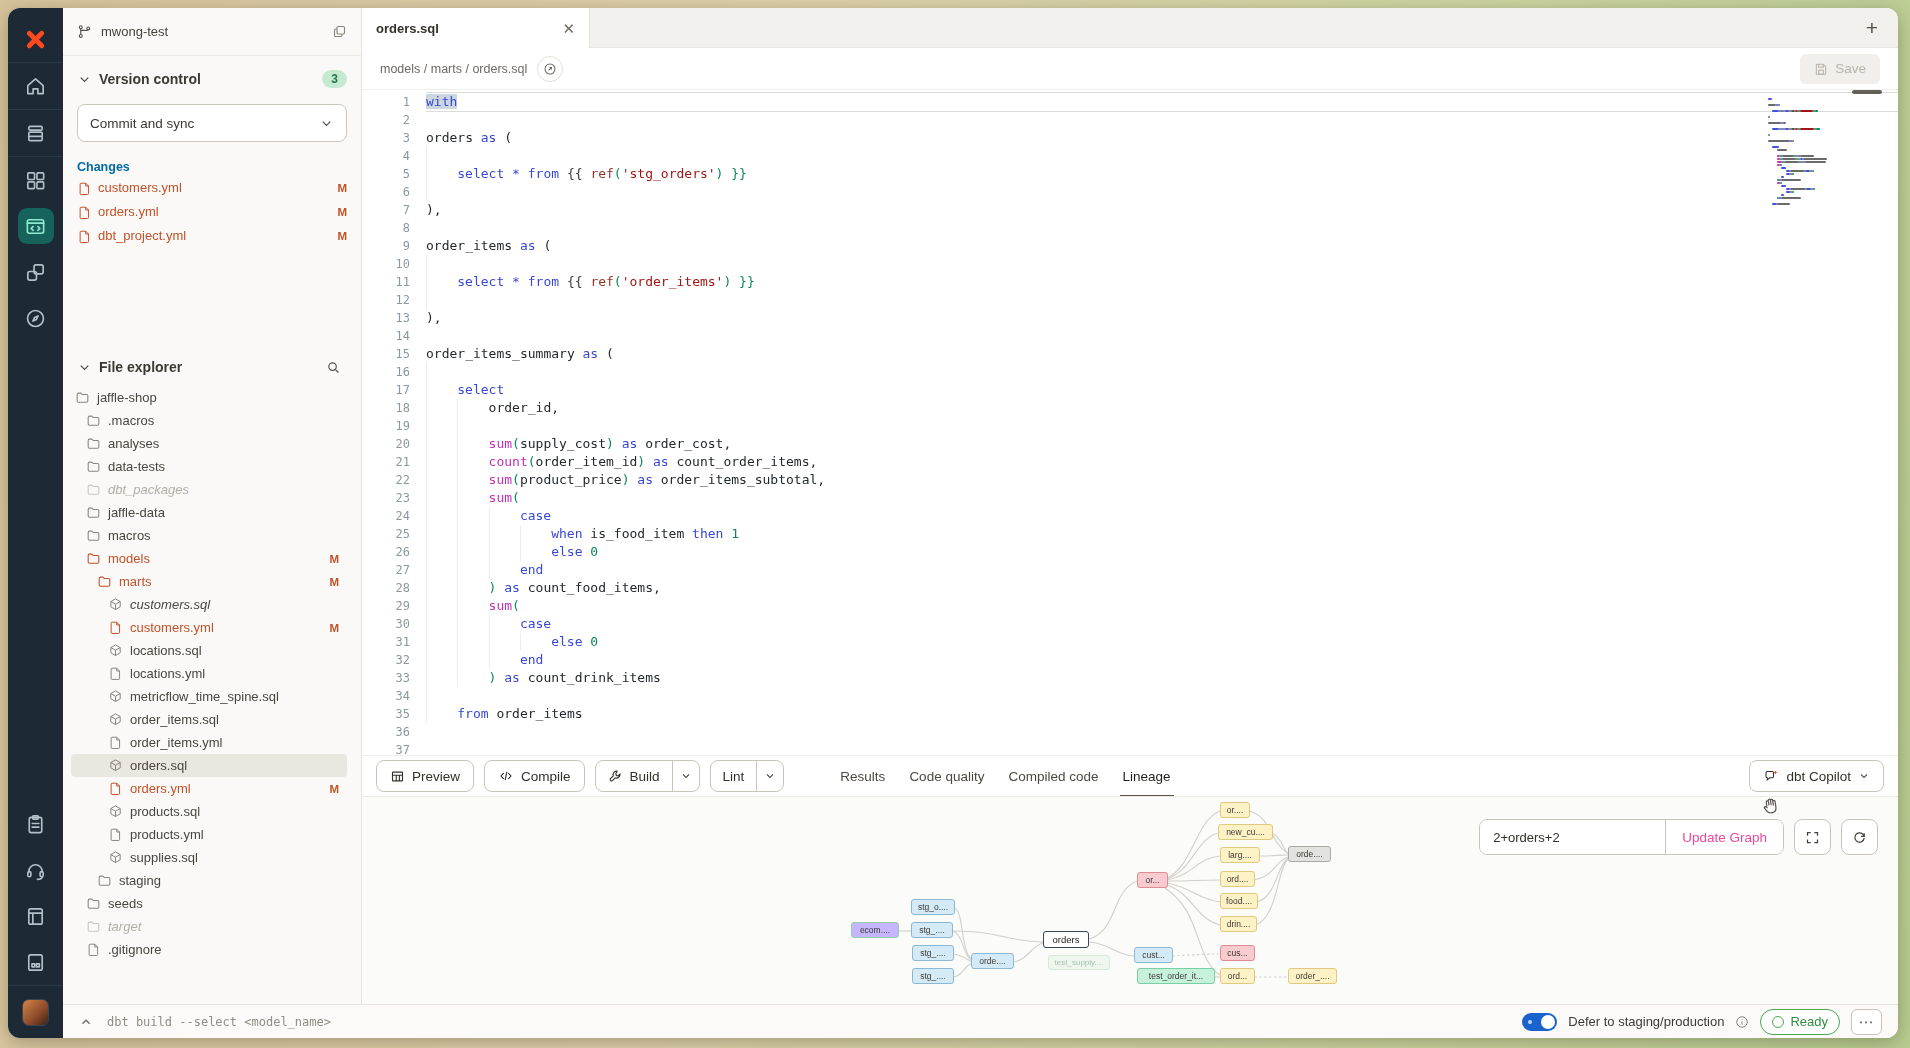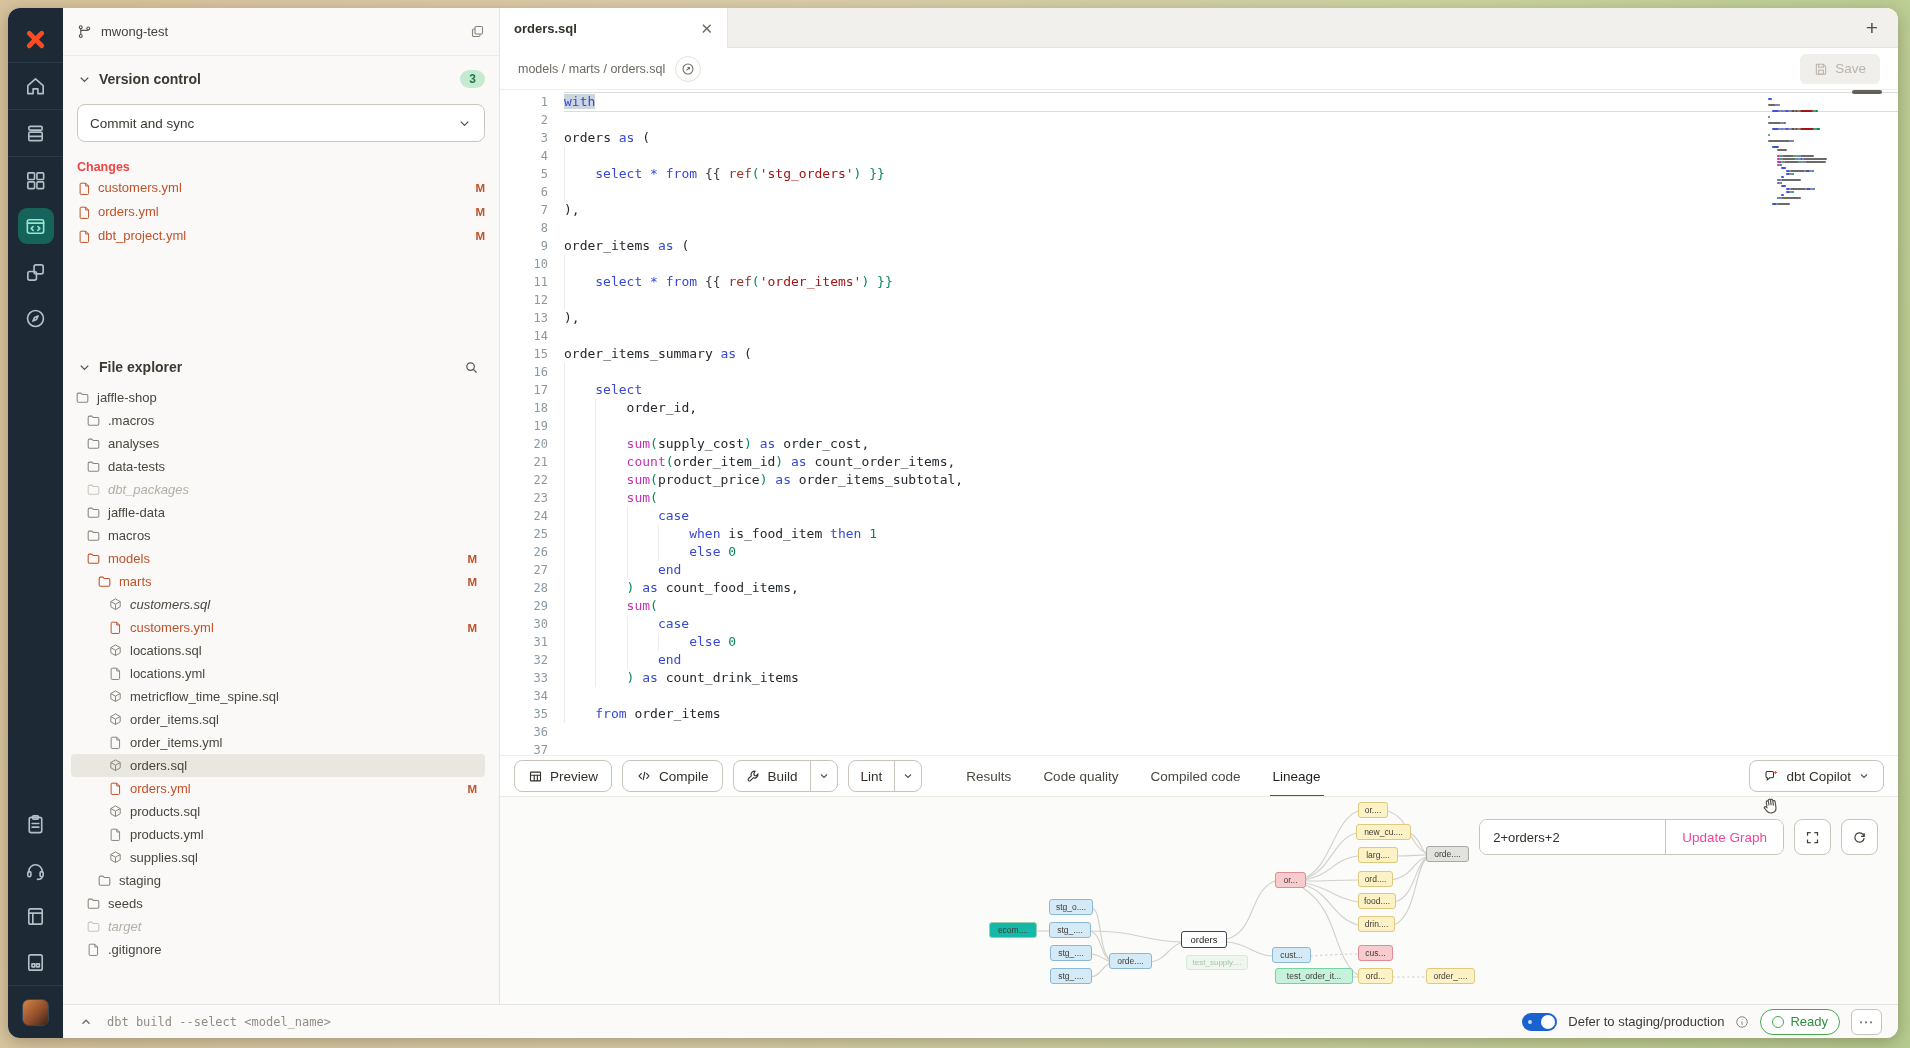--- a/index.html
+++ b/index.html
@@ -18,31 +18,31 @@
   .rail-item { width:55px; height:46px; display:flex; align-items:center; justify-content:center; cursor:pointer; }
   .rail-item svg { width:23px; height:23px; }
   .rail-sep { width:55px; height:1px; background:#2c3a47; flex:none; }
   .rail-active { width:36px; height:36px; background:#15635b; border-radius:9px; display:flex; align-items:center; justify-content:center; }
   .rail-spacer { flex:1; }
   .avatar { width:27px; height:27px; border-radius:7px; background:linear-gradient(135deg,#d98445,#8a4a2a 60%,#3a2418); border:1px solid #3a4652; }
   
   .rightcol { flex:1; display:flex; flex-direction:column; min-width:0; }
   .contentrow { flex:1; display:flex; min-height:0; }
   
-  .sidebar { width:437px; flex:none; background:#faf9f7; border-right:1px solid #e7e4df; display:flex; flex-direction:column;justify-content:space-between; }
+  .sidebar { width:299px; flex:none; background:#faf9f7; border-right:1px solid #e7e4df; display:flex; flex-direction:column;justify-content:space-between; }
   .side-header { height:48px; display:flex; align-items:center; padding:0 14px; gap:9px; border-bottom:1px solid #eceae5; }
   .side-header .bname { font-size:13px; color:#45423c; }
   .icon-sm svg { width:15px; height:15px; display:block; }
   .ml-auto { margin-left:auto; }
   .vc-section { height:296px; padding:14px 14px 0 14px; }
   .sec-head { display:flex; align-items:center; gap:7px; }
   .sec-title { font-size:14px; font-weight:bold; color:#3c3933; }
   .badge { margin-left:auto; background:#c5ead1; color:#22764a; font-size:12px; font-weight:bold; padding:2px 9px; border-radius:10px; }
   .commit-btn { margin-top:16px; height:38px; background:#fff; border:1px solid #cbc6be; border-radius:8px; display:flex; align-items:center; padding:0 12px; font-size:13.5px; color:#3c3933; cursor:pointer; }
-  .changes-label { margin-top:18px; font-size:12.5px; font-weight:bold; color:#ef4444; }
+  .changes-label { margin-top:18px; font-size:12.5px; font-weight:bold; color:#0369a1; }
   .chg-row { display:flex; align-items:center; gap:7px; height:21px; margin-top:3px; cursor:pointer; }
   .chg-row .nm { font-size:13px; color:#c05229; }
   .mbadge { margin-left:auto; font-size:11.5px; font-weight:bold; color:#c05229; }
   .fe-head { display:flex; align-items:center; gap:7px; padding:0 14px; height:30px; }
   .tree { flex:1; overflow:hidden; padding:4px 8px 0 0; }
   .trow { display:flex; align-items:center; gap:7px; height:23px; font-size:13px; color:#4a463f; border-radius:4px; margin:0 6px 0 8px; cursor:pointer; }
   .trow .lbl { white-space:nowrap; }
   .trow.orange .lbl { color:#c05229; }
   .trow.orange svg { stroke:#c05229; }
   .trow.dim .lbl { color:#b3afa7; font-style:italic; }
@@ -77,31 +77,31 @@
   .mrow { height:2px; margin-bottom:1px; display:flex; }
   .mrow span { height:2px; border-radius:1px; }
   .mini-mark { position:absolute; right:16px; top:0; width:30px; height:4px; background:#4a4740; border-radius:2px; opacity:.85; }
   
   .toolbar { height:41px; flex:none; display:flex; align-items:center; padding:0 14px; border-top:1px solid #f0eeea; }
   .btn { height:32px; border:1px solid #c9c4bb; border-radius:8px; background:#fff; display:flex; align-items:center; gap:7px; padding:0 13px; font-size:13.5px; color:#33302a; cursor:pointer; }
   .btn + .btn, .splitwrap + .btn, .btn + .splitwrap, .splitwrap + .splitwrap { margin-left:10px; }
   .splitwrap { height:32px; border:1px solid #c9c4bb; border-radius:8px; background:#fff; display:flex; align-items:stretch; overflow:hidden; }
   .split-main { display:flex; align-items:center; gap:7px; padding:0 12px; font-size:13.5px; color:#33302a; cursor:pointer; }
   .split-chev { width:27px; border-left:1px solid #c9c4bb; display:flex; align-items:center; justify-content:center; cursor:pointer; }
-  .ttabs { display:flex; margin-left:44px; gap:32px; height:41px; }
+  .ttabs { display:flex; margin-left:56px; gap:24px; height:41px; }
   .ttab { display:flex; align-items:center; font-size:13.5px; color:#4b4841; position:relative; cursor:pointer; }
   .ttab.active { color:#211f1b; }
   .ttab.active::after { content:""; position:absolute; left:-3px; right:-3px; bottom:0; height:2px; background:#56524a; }
   .copilot { margin-left:auto; }
   
   .lineage { flex:1; position:relative; background:#fbfbf9; border-top:1px solid #eceae5; overflow:hidden; }
   .lineage svg.edges { position:absolute; left:0; top:0; }
   .node { position:absolute; font-size:8.5px; color:#3e3b35; border-radius:3px; padding:2px 4px; white-space:nowrap; overflow:hidden; border:1px solid; text-align:center; }
   .nd-blue { background:#d5eaf7; border-color:#8db8d4; }
-  .nd-mint { background:#14b8a6; border-color:#98cfb0; }
+  .nd-mint { background:#c4b5fd; border-color:#98cfb0; }
   .nd-green { background:#c6f1da; border-color:#79d0a4; }
   .nd-yellow { background:#fdf2c6; border-color:#dfc97f; }
   .nd-pink { background:#f8cbcf; border-color:#de8d94; }
   .nd-gray { background:#e2e2df; border-color:#a9a8a2; }
   .nd-sel { background:#fff; border:1.5px solid #3b4650; font-size:9.5px; color:#24221e; }
   .nd-ghost { background:#eef6ee; border-color:#d7e9d7; color:#a8c2ab; font-size:8px; }
   .lg-controls { position:absolute; top:22px; right:20px; display:flex; align-items:center; }
   .lg-inputgrp { display:flex; height:36px; border:1px solid #c9c4bb; border-radius:8px; background:#fff; overflow:hidden; }
   .lg-input { width:185px; border:none; outline:none; padding:0 13px; font-size:13px; color:#33302a; font-family:"Liberation Sans",sans-serif; }
   .lg-update { border:none; border-left:1px solid #c9c4bb; background:#fff; padding:0 16px; font-size:13.5px; color:#ec4899; cursor:pointer; font-family:"Liberation Sans",sans-serif; }

